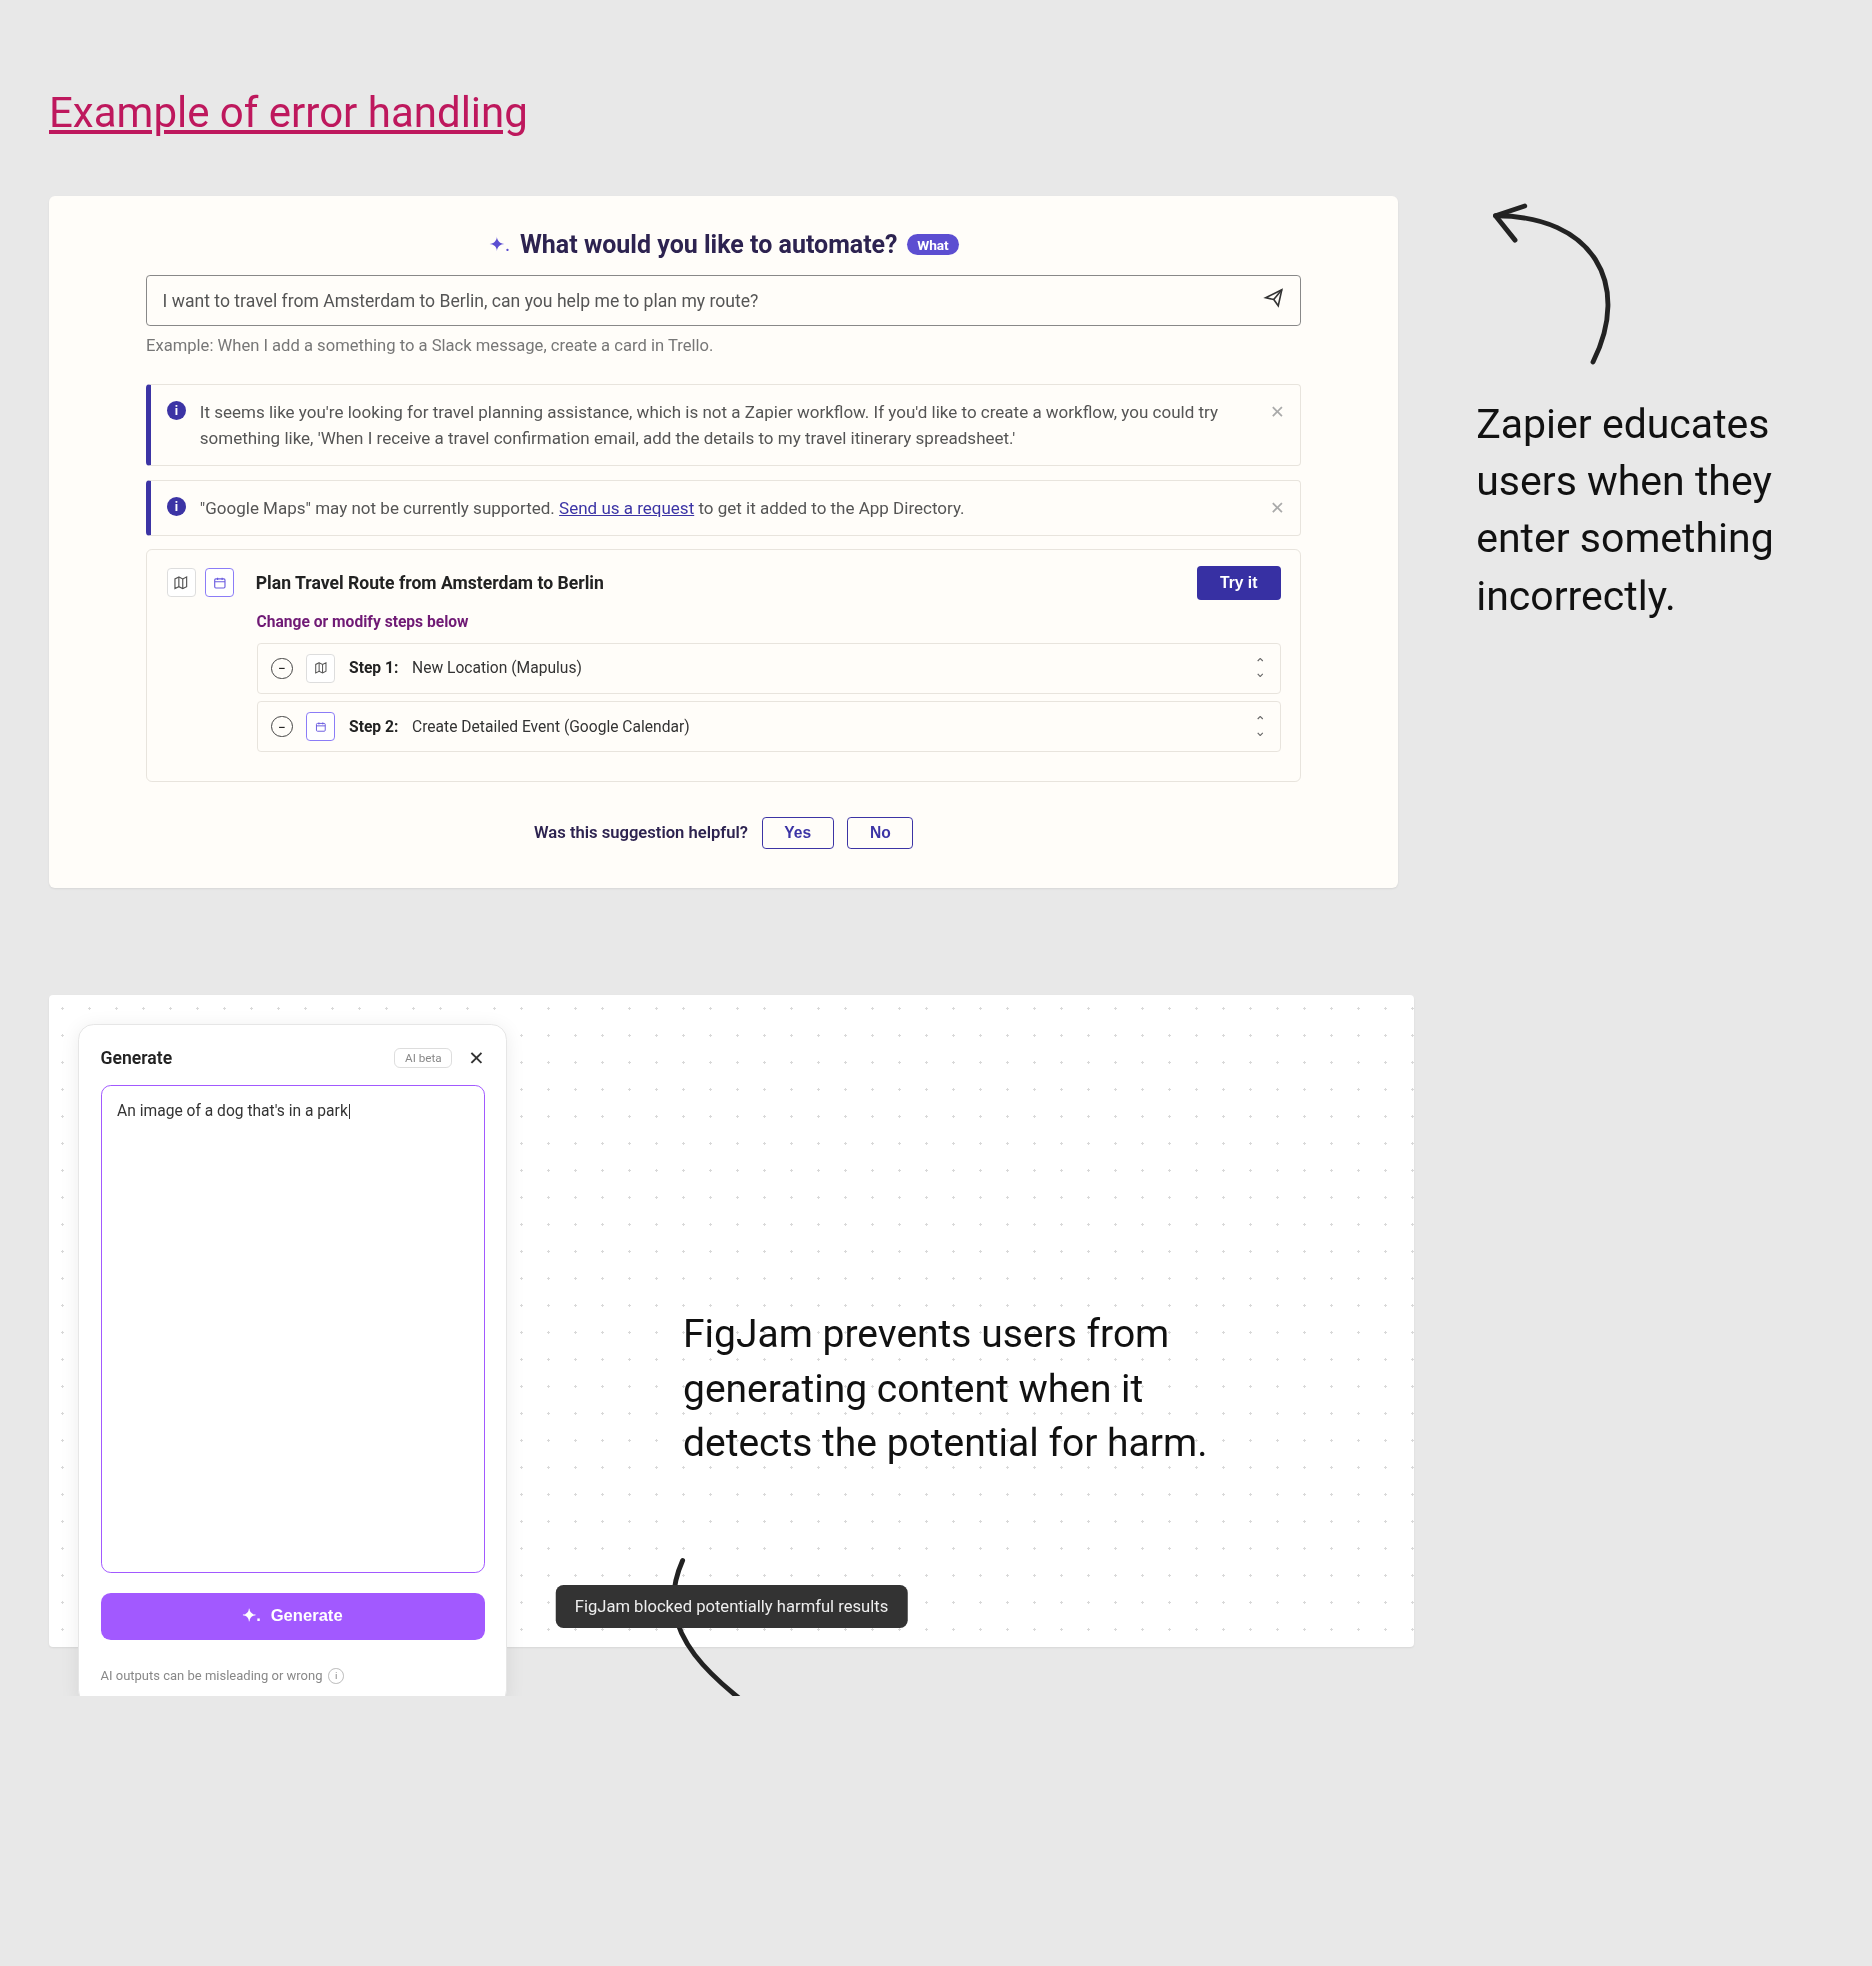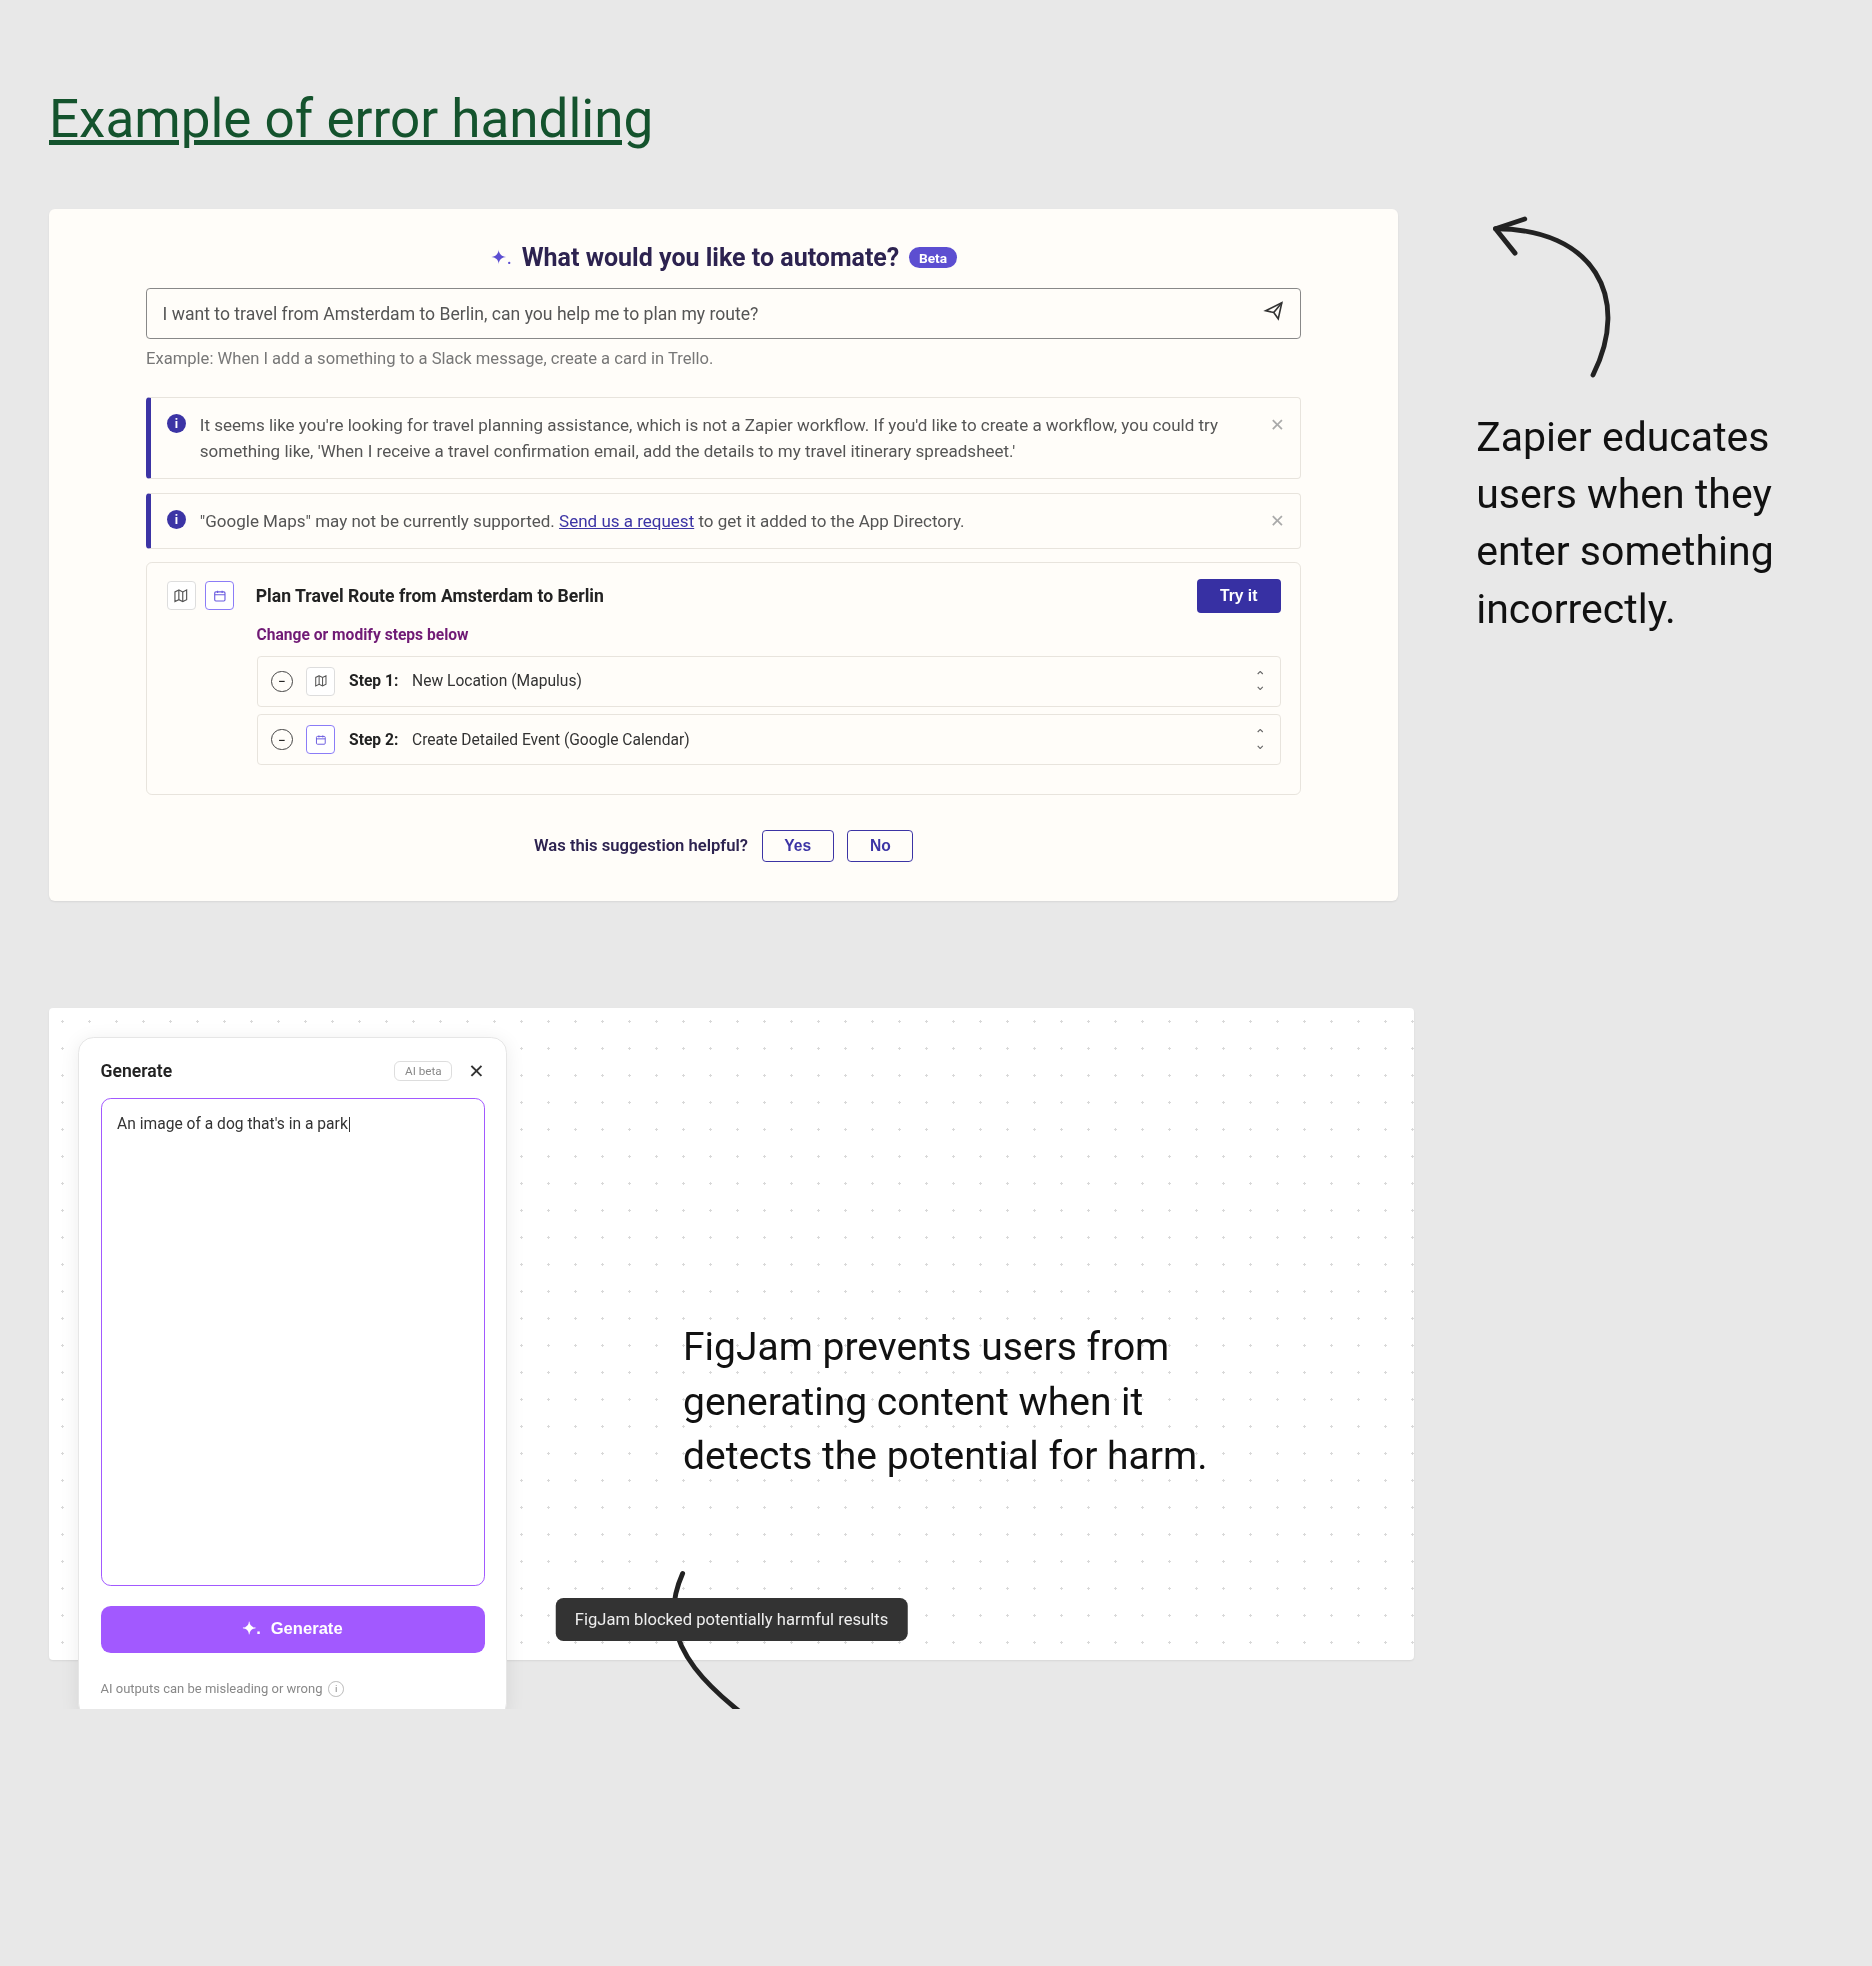--- a/index.html
+++ b/index.html
@@ -3,24 +3,24 @@
 <meta charset="utf-8">
 <style>
   * { box-sizing: border-box; margin: 0; padding: 0; }
   body {
     background: #e8e8e8;
     font-family: -apple-system, BlinkMacSystemFont, "Segoe UI", Roboto, Helvetica, Arial, sans-serif;
     width: 1872px;
     padding: 49px;
   }
   .page-title {
-    font-size: 53px;
+    font-size: 42px;
     font-weight: 400;
     text-decoration: underline;
-    color: #14532d;
+    color: #be185d;
     margin: 39px 0 59px 0;
   }
 
   
   .zapier-wrap { display:flex; gap: 78px; align-items:flex-start; }
   .zapier-card {
     background: #fffdf9;
     width: 1365px;
     border-radius: 5.9px;
     padding: 34px 29px 39px 29px;
@@ -147,21 +147,21 @@
 <body>
 
 <h1 class="page-title">Example of error handling</h1>
 
 <div class="zapier-wrap">
   <div class="zapier-card">
 
     <div class="zapier-head">
       <span class="sparkle">✦.</span>
       <span class="title-text">What would you like to automate?</span>
-      <span class="beta-badge">Beta</span>
+      <span class="beta-badge">What</span>
     </div>
 
     <div class="zap-input-row">
       <span class="txt">I want to travel from Amsterdam to Berlin, can you help me to plan my route?</span>
       <span class="send">
         <svg width="21.5" height="21.5" viewBox="0 0 24 24" fill="none" stroke="#333" stroke-width="1.8">
             <path d="M3 12 L21 3 L17 21 L12 14 Z"></path>
             <path d="M12 14 L21 3"></path>
           </svg>
       </span>

